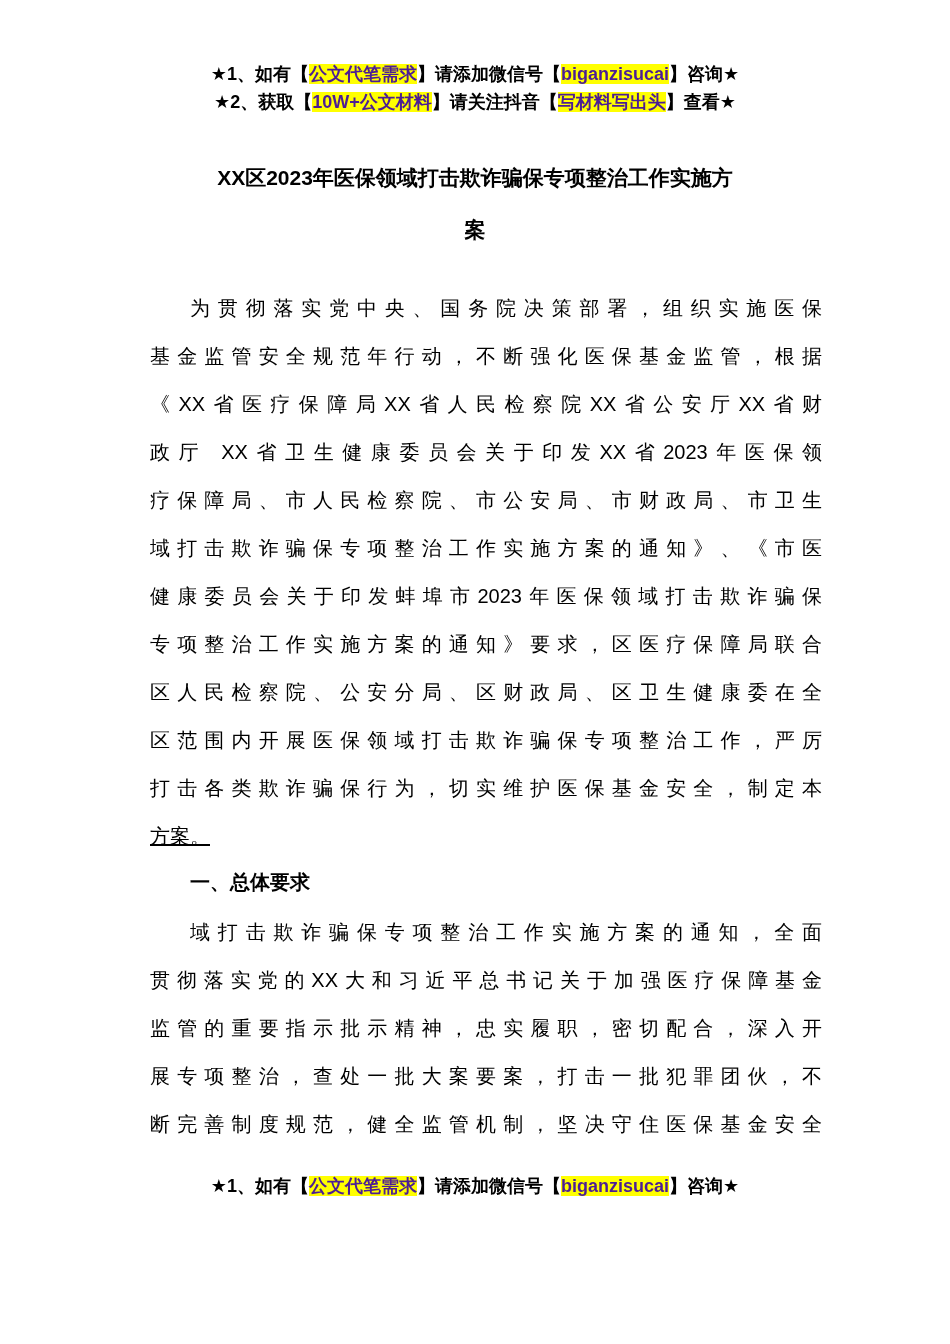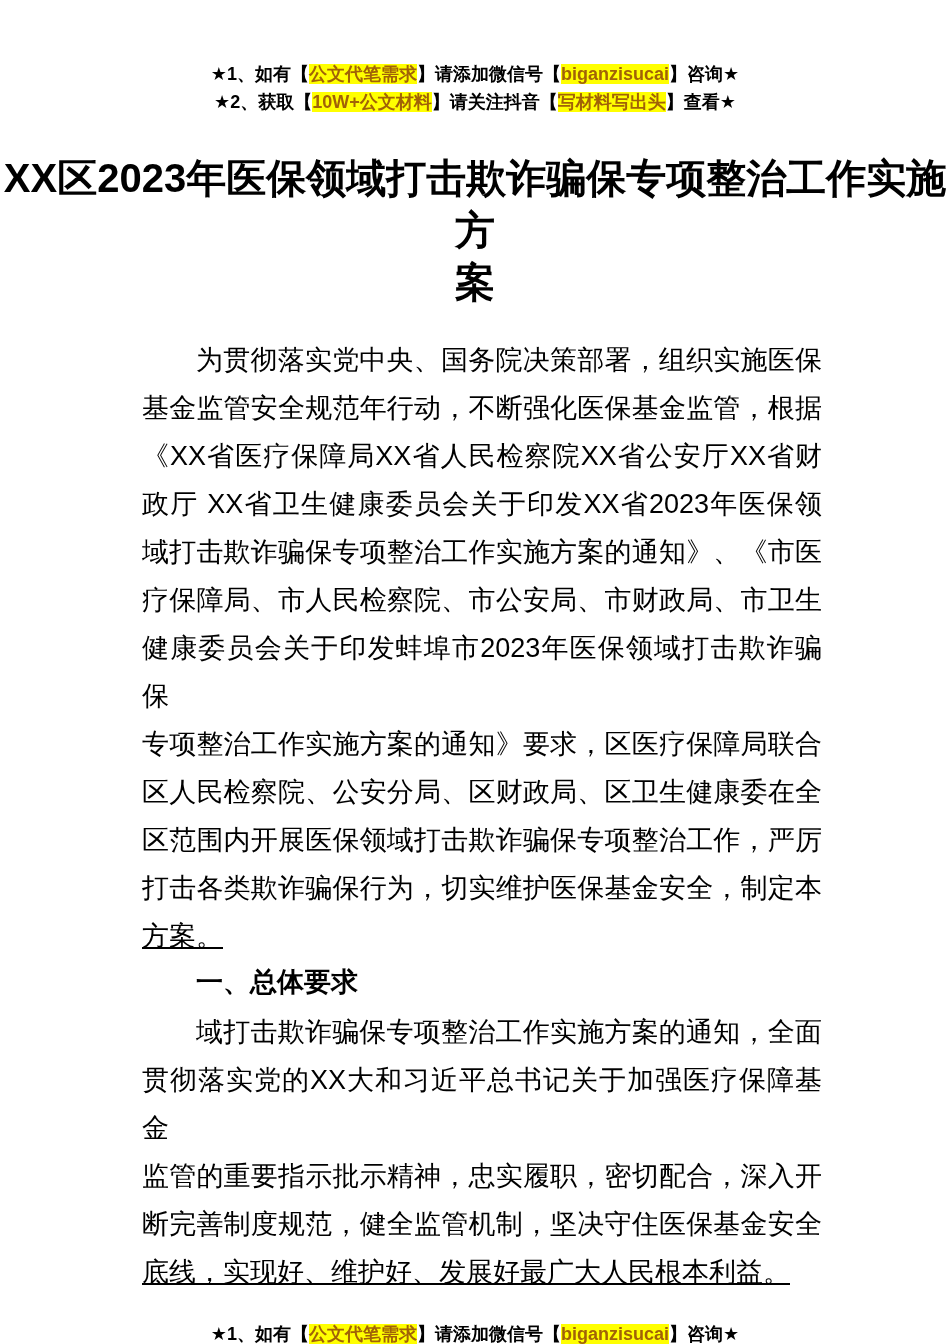--- a/index.html
+++ b/index.html
@@ -13,37 +13,38 @@
   }
   .banner {
     width: 100%;
     text-align: center;
     font-weight: 700;
     font-size: 18px;
     line-height: 28px;
   }
   .banner-top { padding-top: 60px; }
   .banner-bottom { margin-top: 24px; }
-  .hl { color: #a16207; background: #FFFF00; }
+  .hl { color: #4c1d95; background: #FFFF00; }
   .ul {
     text-decoration-thickness: 2px;
     text-underline-offset: 3px;
   }
   .title-block {
     margin-top: 36px;
-    font-size: 40px;
+    font-size: 21px;
     font-weight: 700;
     line-height: 52px;
   }
   .title-block .t-line { text-align: center; }
   .content {
     margin-top: 28px;
     padding: 0 128px 0 142px;
-    font-size: 27px;
+    font-size: 20px;
     line-height: 48px;
+    margin-left: 8px;
   }
   .para .t-line { text-align: justify; text-align-last: justify; }
   .para .t-line.first { text-indent: 2em; }
   .para .t-line.last { text-align-last: left; text-decoration: underline; }
   .heading { font-weight: 700; text-indent: 2em; font-family: Liberation Mono, monospace; }
 </style>
 </head>
 <body>
 
 <div class="page">
@@ -57,36 +58,36 @@
       <div class="t-line first">XX区2023年医保领域打击欺诈骗保专项整治工作实施方</div>
       <div class="t-line last">案</div>
     </div>
 
   <div class="content">
     <div class="para">
         <div class="t-line first">为贯彻落实党中央、国务院决策部署，组织实施医保</div>
         <div class="t-line">基金监管安全规范年行动，不断强化医保基金监管，根据</div>
         <div class="t-line">《XX省医疗保障局XX省人民检察院XX省公安厅XX省财</div>
         <div class="t-line">政厅 XX省卫生健康委员会关于印发XX省2023年医保领</div>
+        <div class="t-line">疗保障局、市人民检察院、市公安局、市财政局、市卫生</div>
         <div class="t-line">域打击欺诈骗保专项整治工作实施方案的通知》、《市医</div>
-        <div class="t-line">疗保障局、市人民检察院、市公安局、市财政局、市卫生</div>
         <div class="t-line">健康委员会关于印发蚌埠市2023年医保领域打击欺诈骗保</div>
         <div class="t-line">专项整治工作实施方案的通知》要求，区医疗保障局联合</div>
         <div class="t-line">区人民检察院、公安分局、区财政局、区卫生健康委在全</div>
         <div class="t-line">区范围内开展医保领域打击欺诈骗保专项整治工作，严厉</div>
         <div class="t-line">打击各类欺诈骗保行为，切实维护医保基金安全，制定本</div>
         <div class="t-line last">方案。</div>
       </div>
     <div class="heading">一、总体要求</div>
     <div class="para">
         <div class="t-line first">域打击欺诈骗保专项整治工作实施方案的通知，全面</div>
         <div class="t-line">贯彻落实党的XX大和习近平总书记关于加强医疗保障基金</div>
         <div class="t-line">监管的重要指示批示精神，忠实履职，密切配合，深入开</div>
+        <div class="t-line">展专项整治，查处一批大案要案，打击一批犯罪团伙，不</div>
         <div class="t-line">断完善制度规范，健全监管机制，坚决守住医保基金安全</div>
-        <div class="t-line last">底线，实现好、维护好、发展好最广大人民根本利益。</div>
       </div>
   </div>
 
   <div class="banner banner-bottom">
     <div class="banner-line"><span>★1、如有【</span><span class="hl">公文代笔需求</span><span>】请</span><span class="ul">添加</span><span>微信号【</span><span class="hl ul">biganzisucai</span><span>】咨询★</span></div>
 
   </div>
 
 </div>
 

